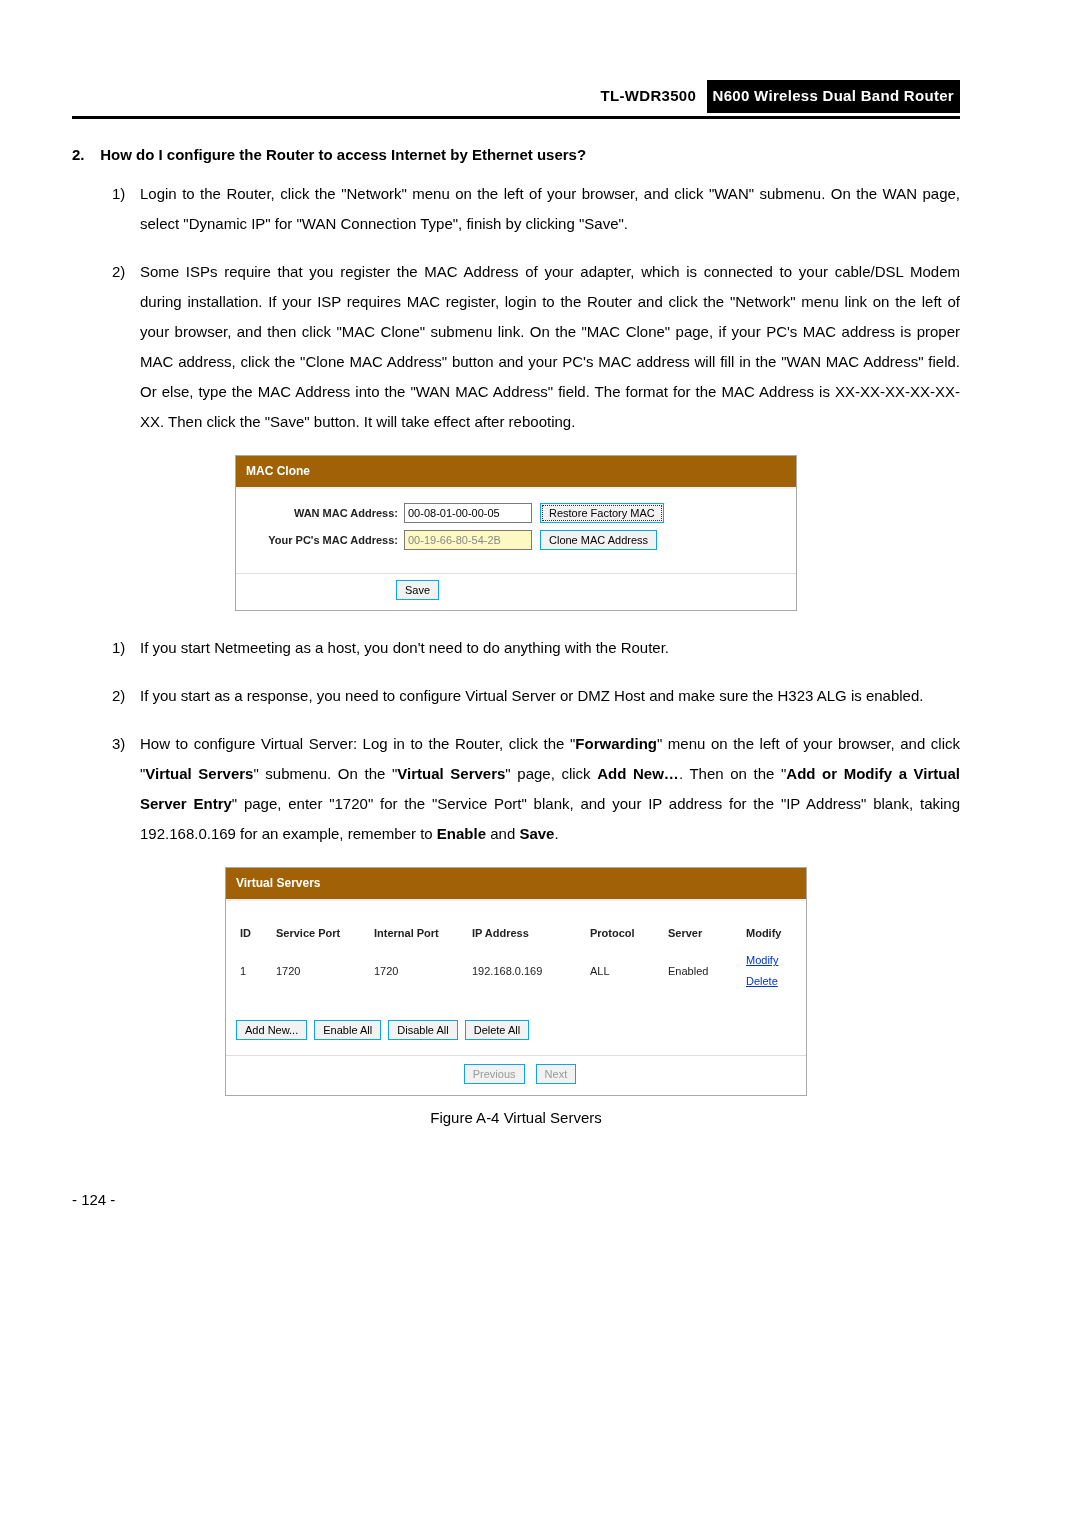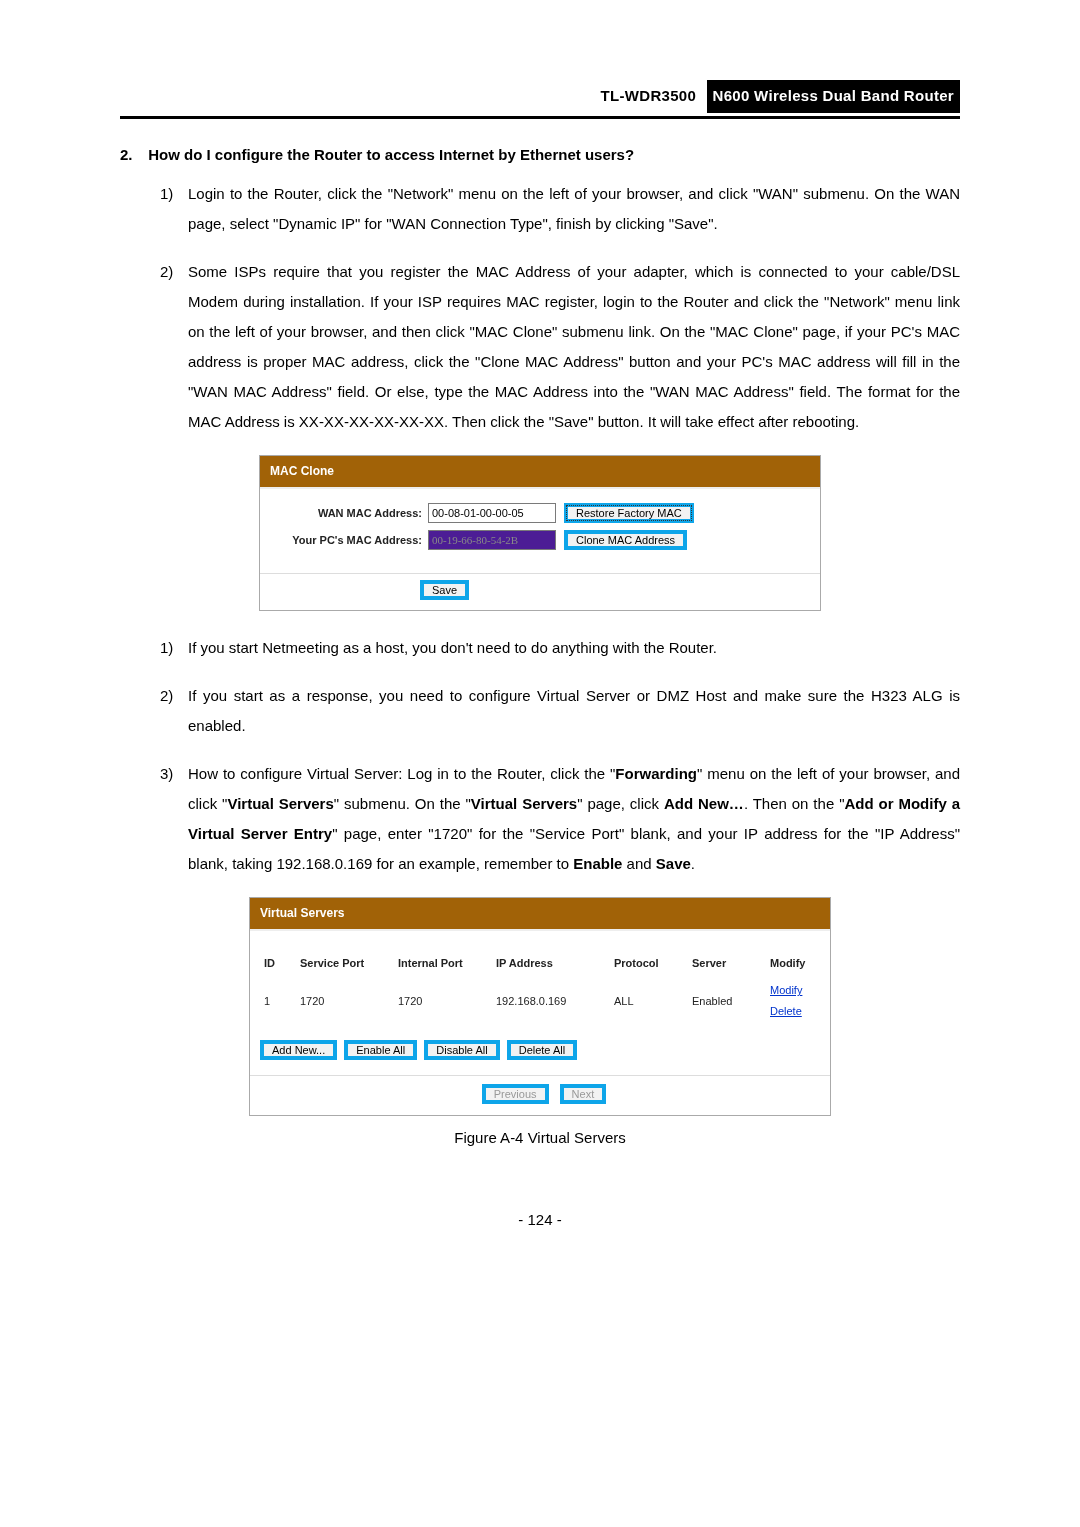--- a/index.html
+++ b/index.html
@@ -4,21 +4,21 @@
 <style>
   html, body {
     margin: 0;
     padding: 0;
     background: #fff;
   }
   .page {
     width: 1080px;
     min-height: 1527px;
     box-sizing: border-box;
-    padding: 80px 120px 40px 120px;
+    padding: 80px 120px 40px 72px;
     font-family: Arial, "Helvetica Neue", Helvetica, sans-serif;
     font-size: 15px;
     color: #000;
     line-height: 1.9;
   }
   .header-line {
     border-bottom: 3px solid #000;
     padding-bottom: 3px;
     text-align: right;
     font-weight: bold;
@@ -103,28 +103,27 @@
   .fig-row input[type=text] {
     width: 120px;
     height: 18px;
     font-size: 11px;
     font-family: Tahoma, Verdana, sans-serif;
     border: 1px solid #7a7a7a;
     padding: 0 3px;
   }
   .fig-row input[disabled] {
     color: #888;
-    background: #4c1d95;
-    font-family: Liberation Serif, serif;
+    background: #fef9c3;
   }
   .btn {
     font-size: 11px;
     font-family: Tahoma, Verdana, sans-serif;
     height: 20px;
-    border: 4px solid #0ea5e9;
+    border: 1px solid #0ea5e9;
     background: #f2f2f2;
     padding: 0 8px;
     cursor: pointer;
     margin-left: 8px;
   }
   .btn-focus {
     outline: 1px dotted #333;
     outline-offset: -3px;
   }
   .fig-save {
@@ -152,21 +151,21 @@
     font-size: 11px;
     color: #222;
     background: #fff;
   }
   .vs-body { padding: 8px 10px 4px 10px; }
   .vs-table {
     width: 100%;
     border-collapse: collapse;
     font-size: 11px;
     margin-top: 12px;
-    margin-bottom: 14px;
+    margin-bottom: 24px;
   }
   .vs-table th {
     font-weight: bold;
     text-align: left;
     padding: 2px 4px;
   }
   .vs-table td {
     padding: 4px 4px 2px 4px;
   }
   .vs-table a {
@@ -182,21 +181,21 @@
   .vs-nav {
     border-top: 1px solid #ddd;
     padding: 8px 0 10px 0;
     text-align: center;
   }
   .vs-nav .btn {
     color: #999;
     cursor: default;
   }
   .page-num {
-    text-align: center;
+    text-align: left;
     margin-top: 54px;
     font-size: 15px;
   }
 </style>
 </head>
 <body>
 
 <div class="page">
 
   <div class="header-line">

